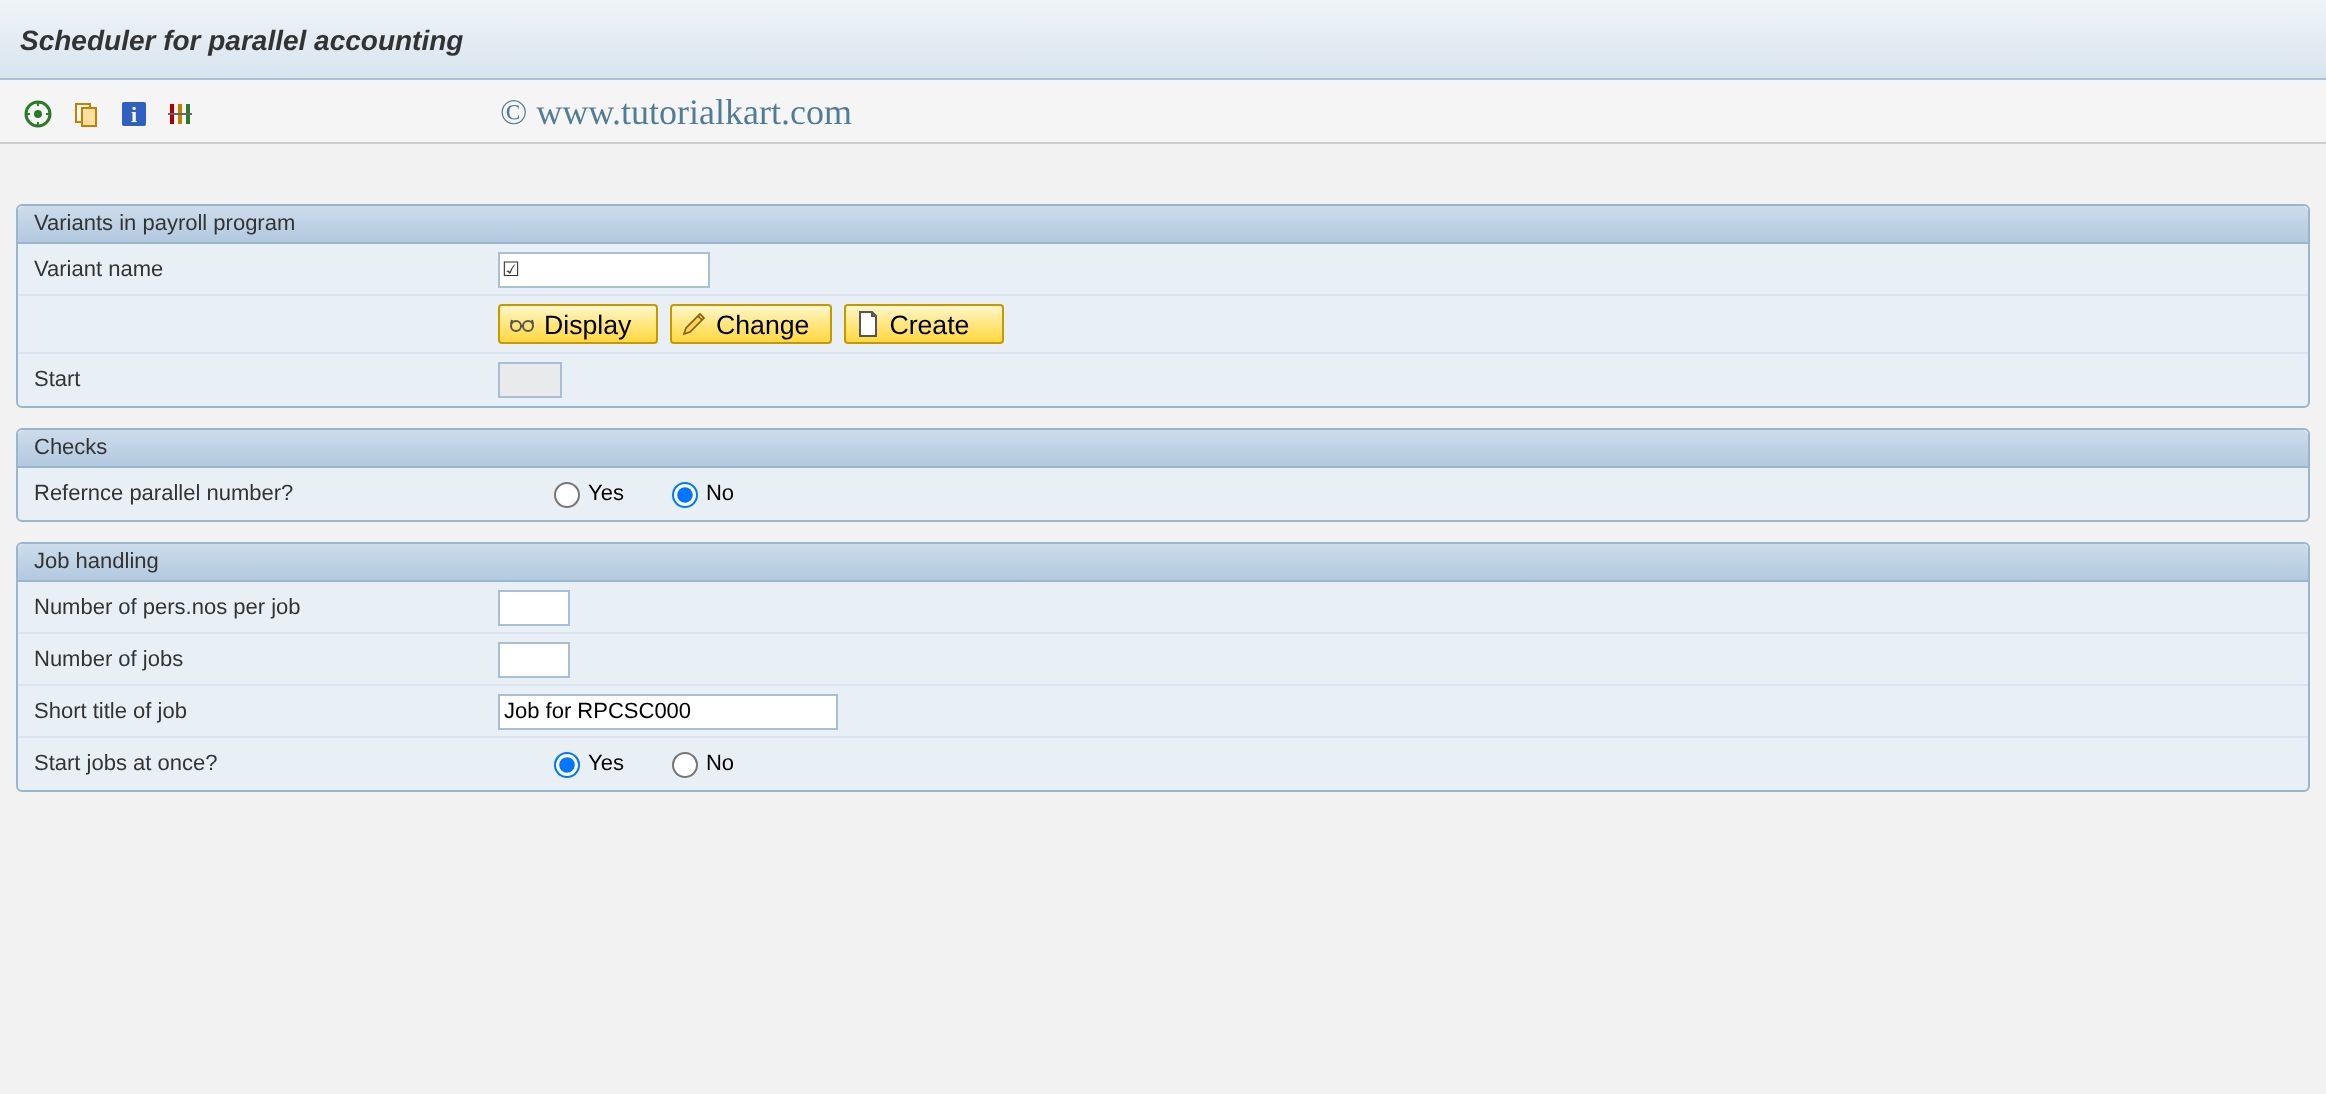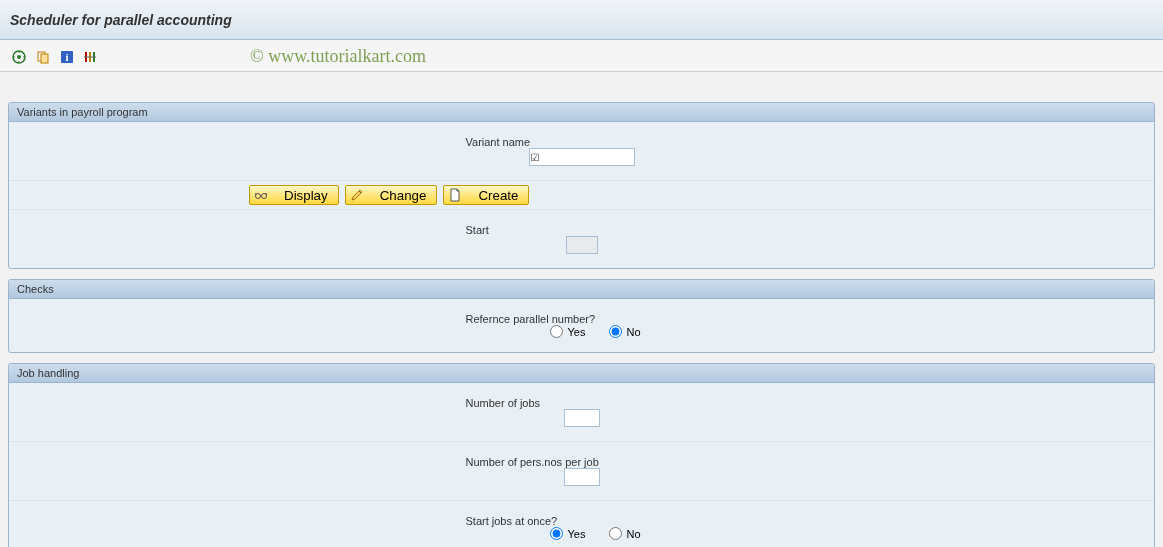--- a/index.html
+++ b/index.html
@@ -40,21 +40,21 @@
       height: 18px;
       display: inline-flex;
       align-items: center;
       justify-content: center;
       cursor: pointer;
     }
     .watermark {
       position: absolute;
       left: 250px;
       top: 6px;
-      color: #4d7c0f;
+      color: #0c4a6e;
       font-size: 18px;
       font-family: Georgia, serif;
       opacity: 0.7;
       pointer-events: none;
     }
     .content {
       padding: 30px 8px 8px 8px;
     }
     .panel {
       border: 1px solid #9ab6cf;
@@ -73,22 +73,21 @@
       border-top-right-radius: 3px;
     }
     .panel-body {
       padding: 0;
     }
     .row {
       display: flex;
       align-items: center;
       border-bottom: 1px solid #dae5ef;
       min-height: 26px;
-      padding: 14px 8px;
-      flex-direction: column;
+      padding: 2px 8px;
     }
     .row:last-child { border-bottom: none; }
     .label-col {
       width: 232px;
       flex-shrink: 0;
       color: #333;
     }
     .field-col {
       display: flex;
       align-items: center;
@@ -118,21 +117,21 @@
     }
     .sap-btn {
       display: inline-flex;
       align-items: center;
       height: 20px;
       border: 1px solid #c49a00;
       background: linear-gradient(to bottom, #fff7cc 0%, #ffe680 50%, #ffd940 100%);
       border-radius: 2px;
       padding: 0 10px 0 4px;
       cursor: pointer;
-      gap: 16px;
+      gap: 4px;
       min-width: 80px;
     }
     .sap-btn .btn-icon {
       width: 14px;
       height: 14px;
       display: inline-flex;
       align-items: center;
       justify-content: center;
     }
     .btn-row {
@@ -269,29 +268,35 @@
           </div>
         </div>
       </div>
     </div>
   </div>
 
   <div class="panel">
     <div class="panel-header">Job handling</div>
     <div class="panel-body">
       <div class="row">
+        <div class="label-col">Number of pers.nos per job</div>
+        <div class="field-col">
+          <input type="text" class="text-input" style="width: 36px;" value="">
+        </div>
+      </div>
+      <div class="row">
         <div class="label-col">Number of jobs</div>
         <div class="field-col">
           <input type="text" class="text-input" style="width: 36px;" value="">
         </div>
       </div>
       <div class="row">
-        <div class="label-col">Number of pers.nos per job</div>
-        <div class="field-col">
-          <input type="text" class="text-input" style="width: 36px;" value="">
+        <div class="label-col">Short title of job</div>
+        <div class="field-col">
+          <input type="text" class="text-input" style="width: 170px;" value="Job for RPCSC000">
         </div>
       </div>
       <div class="row">
         <div class="label-col">Start jobs at once?</div>
         <div class="field-col" style="padding-left:28px">
           <div class="radio-group">
             <label class="radio-wrap">
               <input type="radio" name="startjobs" checked="" style="">
               <span>Yes</span>
             </label>

